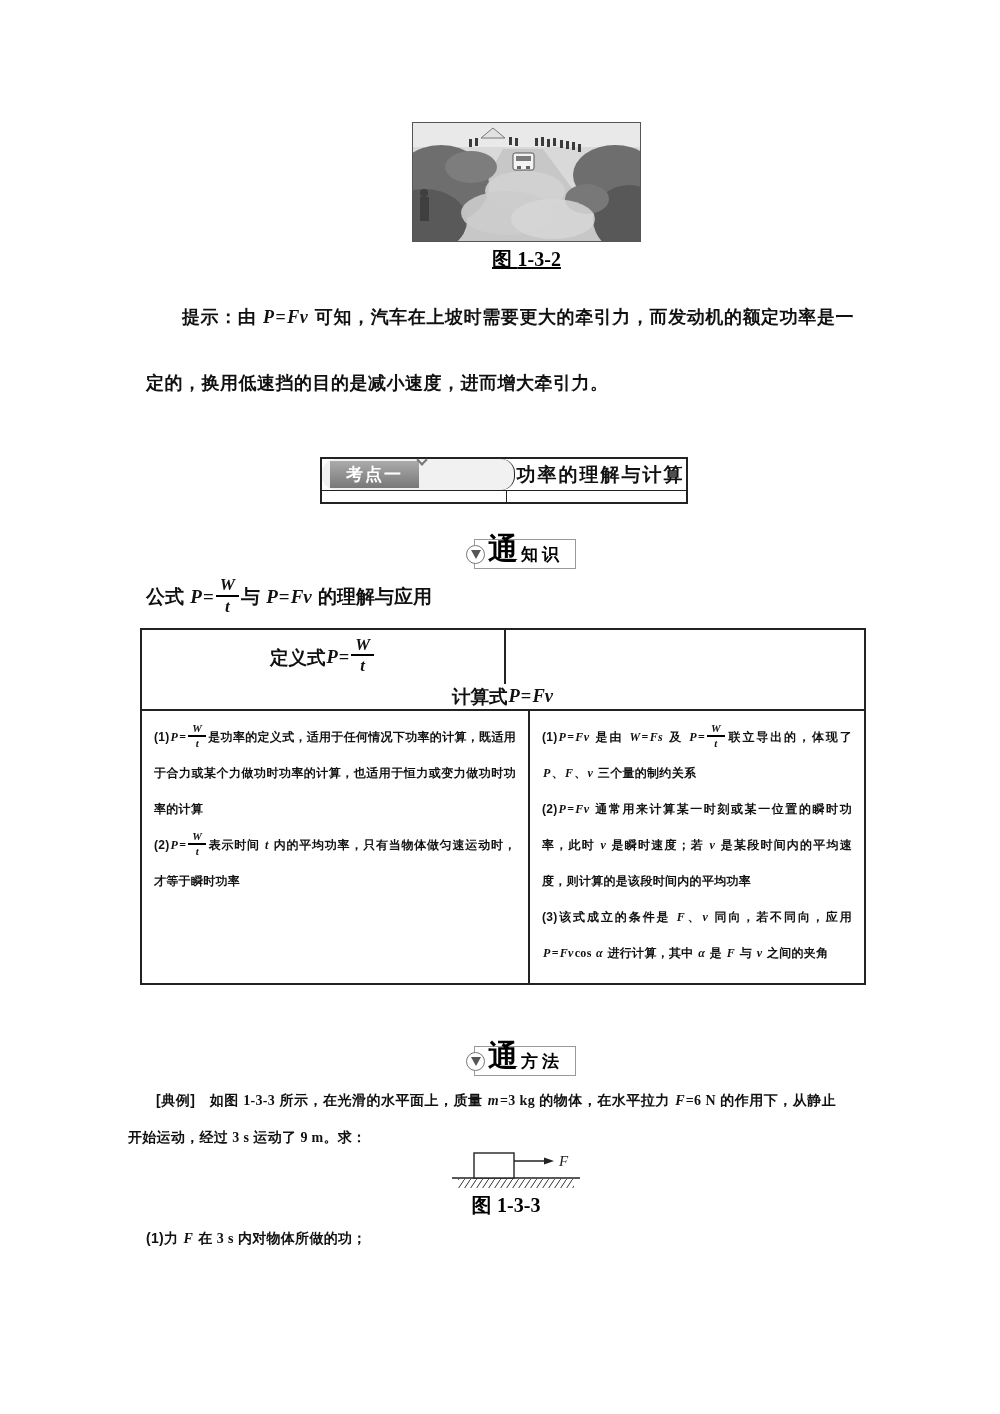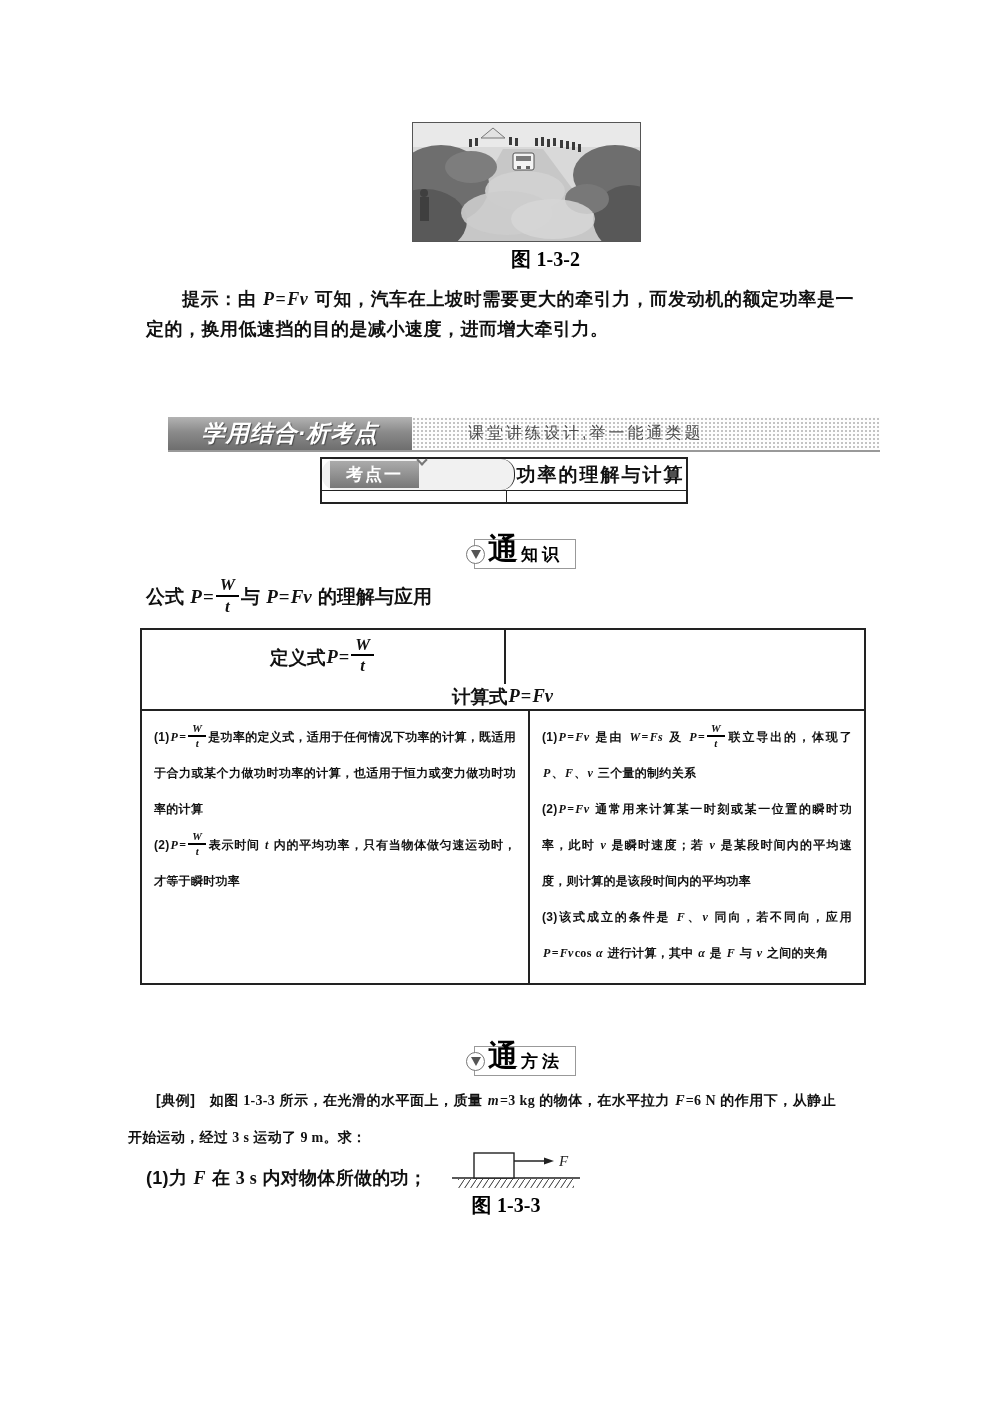--- a/index.html
+++ b/index.html
@@ -11,26 +11,26 @@
   .rn{font-family:"Liberation Serif","DejaVu Serif",serif;font-weight:bold;}
   .frac{display:inline-block;vertical-align:middle;text-align:center;line-height:1.05;
         font-family:"Liberation Serif","DejaVu Serif",serif;font-weight:bold;font-style:italic;
         margin:0 2px;transform:translateY(-2px);font-size:0.9em;}
   .frac .fn{display:block;border-bottom:2px solid #000;padding:0 4px 1px;}
   .frac .fd{display:block;padding-top:1px;}
 
   
   .photo{position:absolute;left:412px;top:122px;width:227px;height:118px;border:1px solid #555;background:#dcdcdc;}
   .caption{position:absolute;text-align:center;font-weight:bold;font-size:20px;color:#000;}
-  .caption1{left:432px;width:227px;top:246px;}
+  .caption1{left:413px;width:227px;top:246px;text-decoration:underline;}
   .caption2{left:436px;width:140px;top:1192px;}
 
   
   .hint{position:absolute;left:146px;width:708px;top:284px;font-size:18px;font-weight:bold;
-        line-height:30px;text-align:justify;text-indent:2em;letter-spacing:0.5px;}
+        line-height:66px;text-align:justify;text-indent:2em;letter-spacing:0.5px;}
 
   
   .banner{position:absolute;left:168px;top:417px;width:712px;height:33px;display:flex;border-bottom:2px solid #999;}
   .banner-title{width:244px;background:linear-gradient(180deg,#b3b3b3 0%,#8b8b8b 45%,#6e6e6e 100%);
         color:#fff;display:flex;align-items:center;justify-content:center;font-weight:bold;font-style:italic;
         font-size:23px;letter-spacing:1px;text-shadow:1px 1px 1px #4a4a4a;}
   .banner-sub{flex:1;background-image:radial-gradient(circle,#c3c3c3 1px,rgba(0,0,0,0) 1.2px);
         background-size:4px 4px;background-color:#fdfdfd;display:flex;align-items:center;
         padding-left:56px;color:#4d4d4d;font-size:16px;letter-spacing:3px;}
 
@@ -73,21 +73,21 @@
   .cellp{font-size:12px;font-weight:bold;line-height:36px;text-align:justify;margin:0;letter-spacing:0.3px;}
 
   
   .example{position:absolute;left:128px;width:708px;top:1082px;font-size:14px;font-weight:bold;
         line-height:37px;text-align:justify;text-indent:2em;letter-spacing:0.3px;}
 
   
   .diagram{position:absolute;left:446px;top:1144px;width:140px;height:46px;}
 
   
-  .question{position:absolute;left:146px;top:1166px;font-size:18px;font-weight:bold;letter-spacing:0.3px;}
+  .question{position:absolute;left:146px;top:1230px;font-size:14px;font-weight:bold;letter-spacing:0.3px;}
 </style>
 </head>
 <body>
 
 <div class="page">
 
   <div class="photo">
     <svg viewBox="0 0 227 118" width="227" height="118">
       <rect width="227" height="118" fill="#d9d9d9"></rect>
       <rect width="227" height="24" fill="#e9e9e9"></rect>
@@ -125,24 +125,20 @@
       <g fill="#3f3f3f">
         <circle cx="11" cy="70" r="4"></circle>
           <rect x="7" y="74" width="9" height="24"></rect>
       </g>
     </svg>
   </div>
   <div class="caption caption1">图 <span class="rn">1-3-2</span></div>
 
   <div class="hint">提示：由 <span class="vi">P</span><span class="rn">=</span><span class="vi">Fv</span> 可知，汽车在上坡时需要更大的牵引力，而发动机的额定功率是一定的，换用低速挡的目的是减小速度，进而增大牵引力。</div>
 
-  <div class="banner">
-    <div class="banner-title">学用结合·析考点</div>
-    <div class="banner-sub">课堂讲练设计,举一能通类题</div>
-  </div>
 
   <div class="kaodian">
     <div class="kd-main">
       <div class="kd-left">
         <span class="kd-badge">考点一</span>
       </div>
       <div class="kd-right">功率的理解与计算</div>
     </div>
     <div class="kd-empty">
         <div class="sp"></div>

